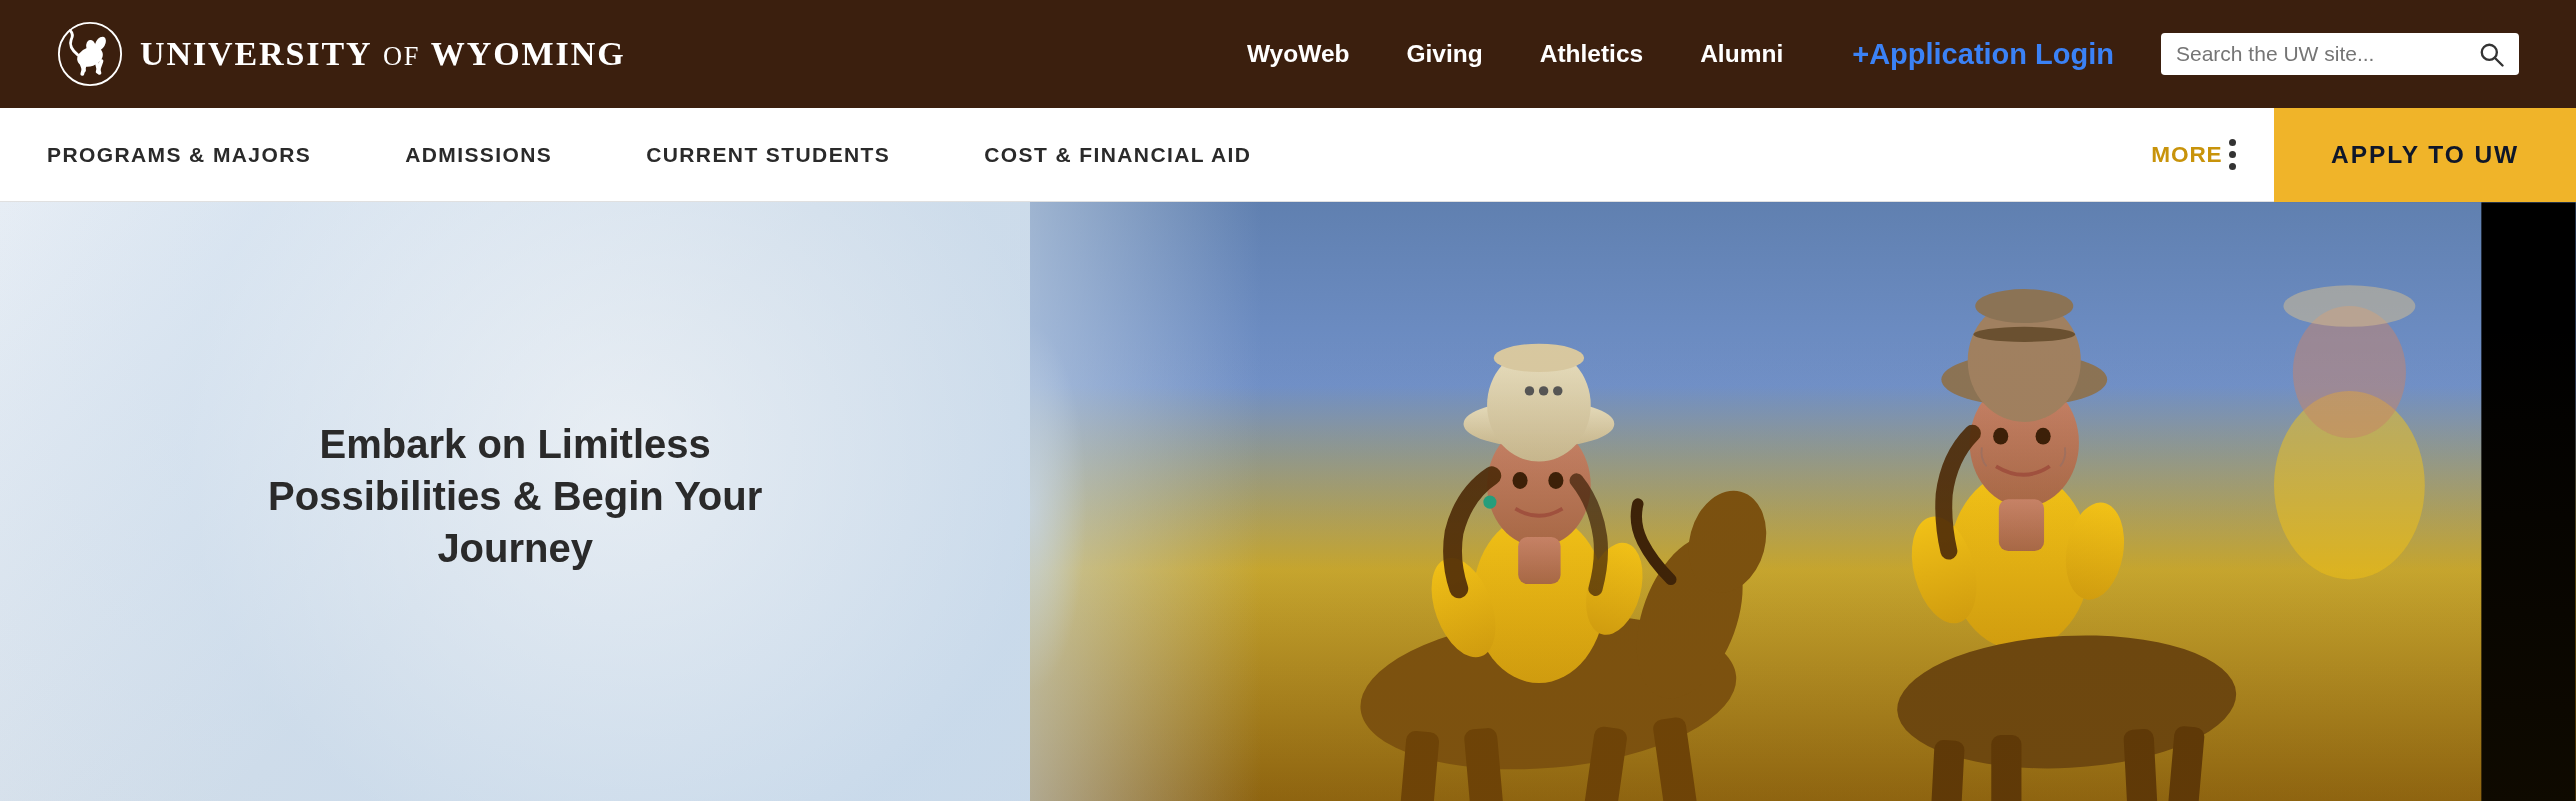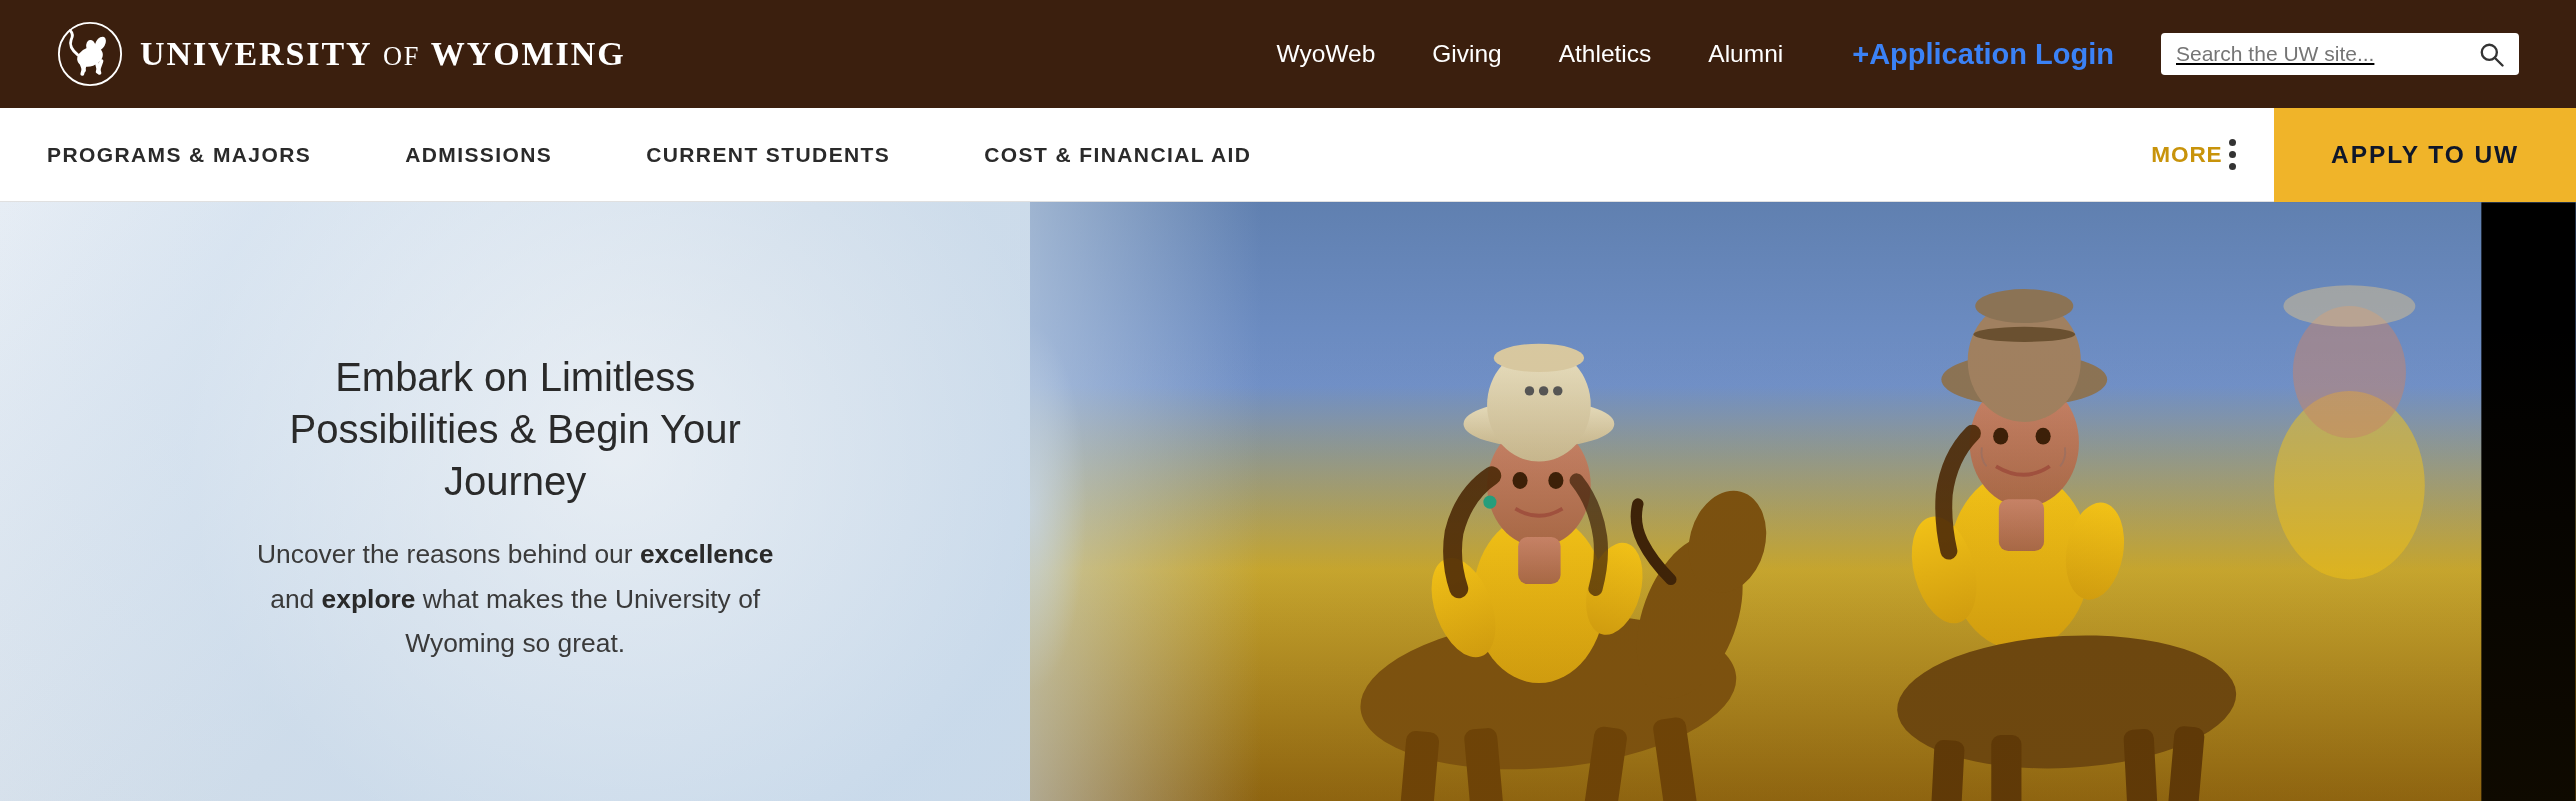--- a/index.html
+++ b/index.html
@@ -41,40 +41,39 @@
       display: flex;
       align-items: center;
       gap: 57px;
       margin-left: auto;
       margin-right: 47px;
     }
     .top-nav-link {
       color: #fff;
       text-decoration: none;
       font-size: 24.5px;
-      font-weight: 400;
+      font-weight: 700;
       white-space: nowrap;
     }
     .app-login-link {
       color: #3b82f6;
       text-decoration: none;
       font-size: 29px;
       font-weight: 600;
       white-space: nowrap;
       margin-left: 12px;
     }
     .search-bar {
       display: flex;
       align-items: center;
       background: #fff;
       border-radius: 3.8px;
       padding: 7.5px 15px;
       width: 358px;
       flex-shrink: 0;
-      text-decoration: underline;
     }
     .search-input {
       border: none;
       outline: none;
       font-size: 21px;
       color: #888;
       width: 100%;
       background: transparent;
     }
     .search-btn {
@@ -178,21 +177,21 @@
       background: radial-gradient(circle at 60% 40%, rgba(255,255,255,0.5) 0%, rgba(200,220,240,0.3) 60%, transparent 100%);
     }
     .hero-content {
       position: relative;
       z-index: 1;
       text-align: center;
       max-width: 566px;
     }
     .hero-title {
       font-size: 40px;
-      font-weight: 400;
+      font-weight: 700;
       color: #2a2a2a;
       line-height: 1.3;
       margin-bottom: 25px;
     }
     .hero-desc {
       font-size: 26.4px;
       color: #3a3a3a;
       line-height: 1.7;
     }
     .hero-desc strong {
@@ -295,23 +294,20 @@
     </div>
   </div>
   <button class="apply-btn">Apply to UW</button>
 </nav>
 
 <section class="hero">
 
   <div class="hero-left">
     <div class="hero-content">
       <h1 class="hero-title">Embark on Limitless Possibilities &amp; Begin Your Journey</h1>
-      <p class="hero-desc">
-        <span>Uncover the reasons behind our </span><strong>excellence</strong><span> and </span><strong>explore</strong><span> what makes the University of Wyoming so great.</span>
-      </p>
     </div>
   </div>
 
   <div class="hero-right">
 
     <div class="bokeh-bg">
       <div style="position:absolute;inset:0;background:linear-gradient(180deg, #5a7aaa 0%, #7090c0 20%, #8a9dcc 30%, #c8a830 60%, #d4920a 80%, #9a6800 100%);"></div>
 
       <div class="bokeh-dot" style="width:57px;height:57px;background:#f5c518;top:5%;left:10%;"></div>
       <div class="bokeh-dot" style="width:38px;height:38px;background:#f5c518;top:8%;left:25%;"></div>

